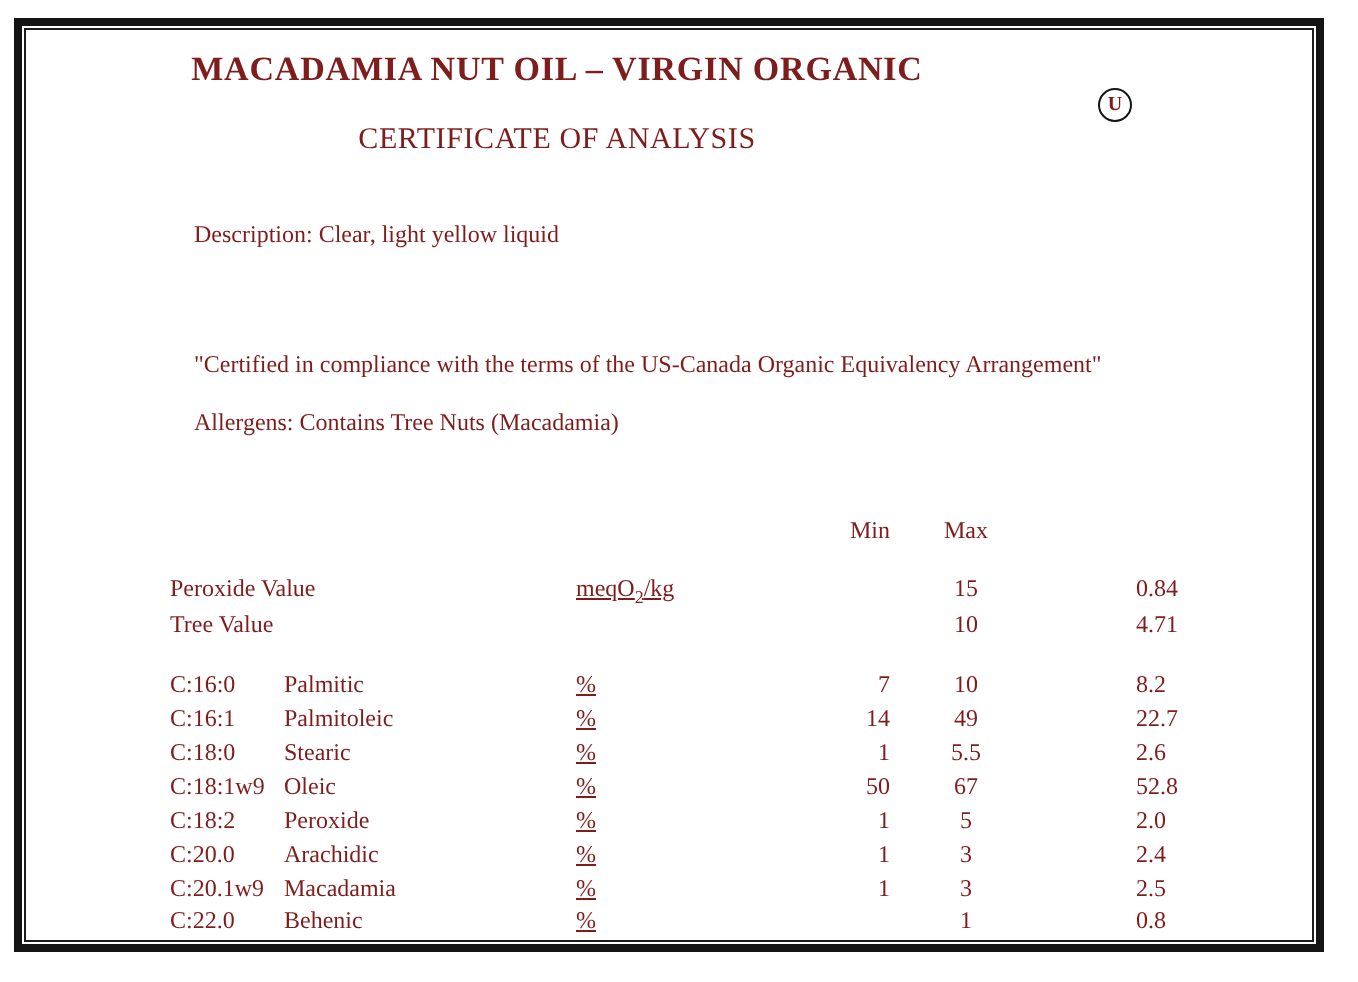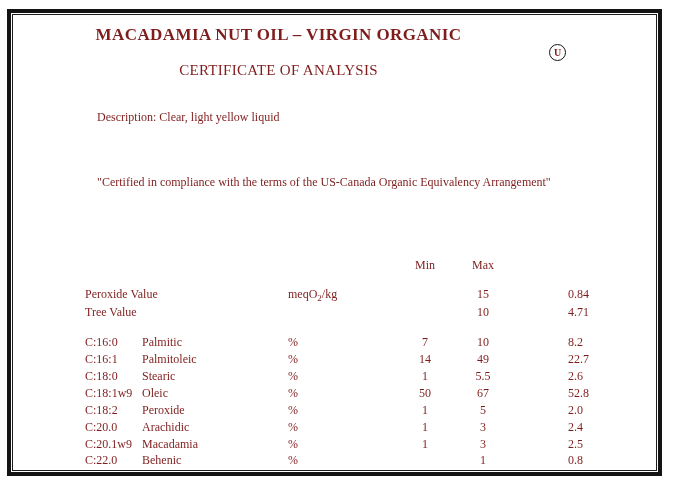--- a/index.html
+++ b/index.html
@@ -60,40 +60,41 @@
     text-align: center;
     line-height: 15px;
     font-size: 10px;
     font-weight: bold;
   }
   .lead { left: 85px; margin-left: 12px; }
   .trow { position: absolute; left: 0; width: 100%; height: 16px; }
   .cell { position: absolute; top: 0; font-size: 12px; line-height: 15px; white-space: nowrap; }
   .c-code  { left: 85px; }
   .c-name  { left: 142px; text-align: center; }
-  .c-units { left: 288px; }
-  .c-min   { left: 405px; width: 40px; text-align: center; }
+  .c-units { left: 288px; text-decoration: underline; }
+  .c-min   { left: 405px; width: 40px; text-align: right; }
   .c-max   { left: 463px; width: 40px; text-align: center; font-family: Liberation Serif, serif; }
   .c-res   { left: 568px; }
   .h-units { left: 300px; }
   .h-limits{ left: 440px; }
   sub { font-size: 9px; line-height: 0; }
 </style>
 </head>
 <body>
 
 <div class="page">
   <div class="frame"></div>
 
   <div class="abs doc-title">MACADAMIA NUT OIL – VIRGIN ORGANIC</div>
   <div class="abs kosher">U</div>
   <div class="abs doc-subtitle">CERTIFICATE OF ANALYSIS</div>
 
   <div class="abs t lead" style="top:110px">Description: Clear, light yellow liquid</div>
   <div class="abs t lead" style="top:175px">"Certified in compliance with the terms of the US-Canada Organic Equivalency Arrangement"</div>
+  <div class="abs t lead" style="top:204px">Allergens: Contains Tree Nuts (Macadamia)</div>
 
   <div class="trow" style="top:258px">
     <span class="cell c-min">Min</span>
     <span class="cell c-max">Max</span>
   </div>
 
   <div class="trow" style="top:287px">
     <span class="cell c-code">Peroxide Value</span>
     <span class="cell c-units"><span>meqO</span><sub>2</sub><span>/kg</span></span>
     <span class="cell c-min"></span>

